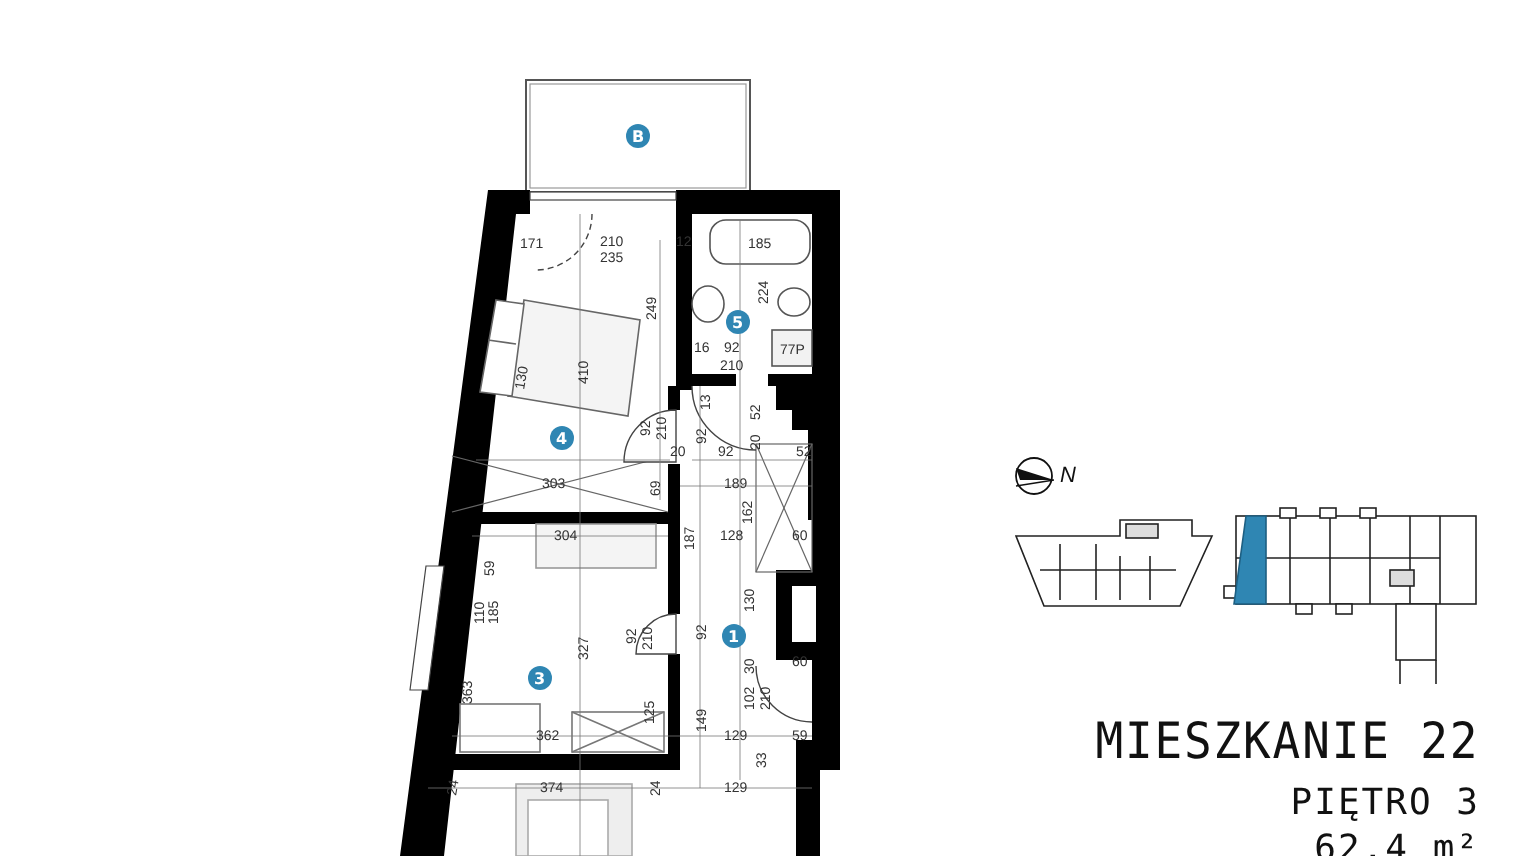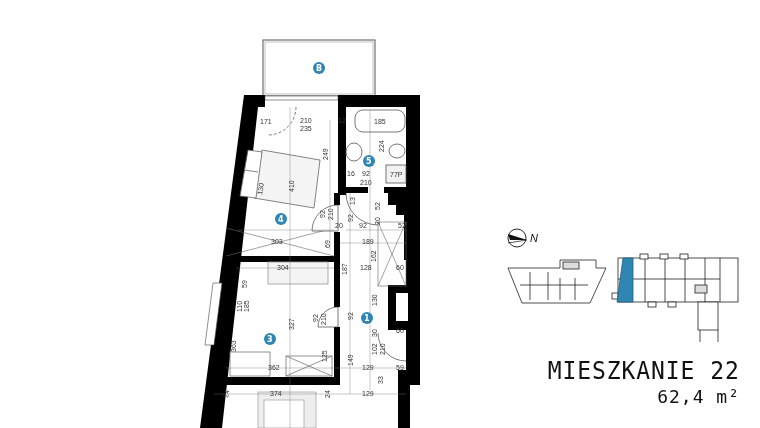--- a/index.html
+++ b/index.html
@@ -230,14 +230,15 @@
     <rect x="612" y="293" width="6" height="6"></rect>
 
     <polygon points="623,258 633,258 633,302 617,302" fill="#2f86b3" stroke="#1d5f82"></polygon>
   </g>
 </svg>
 
 <div class="compass-n">N</div>
 
 <div class="title">
   <div class="t1">MIESZKANIE 22</div>
+  <div class="t2">PIĘTRO 3</div>
   <div class="t3">62,4 m²</div>
 </div>
 
 </body></html>

